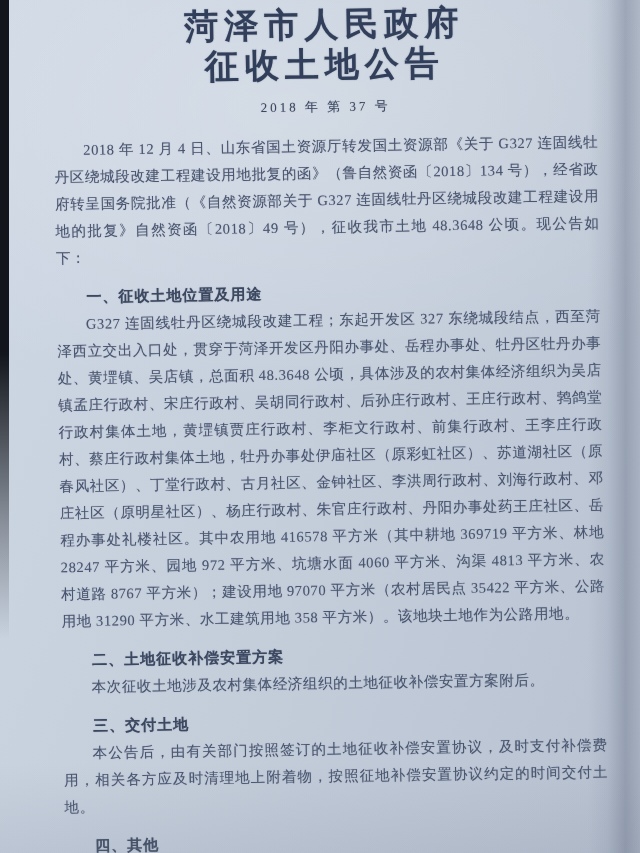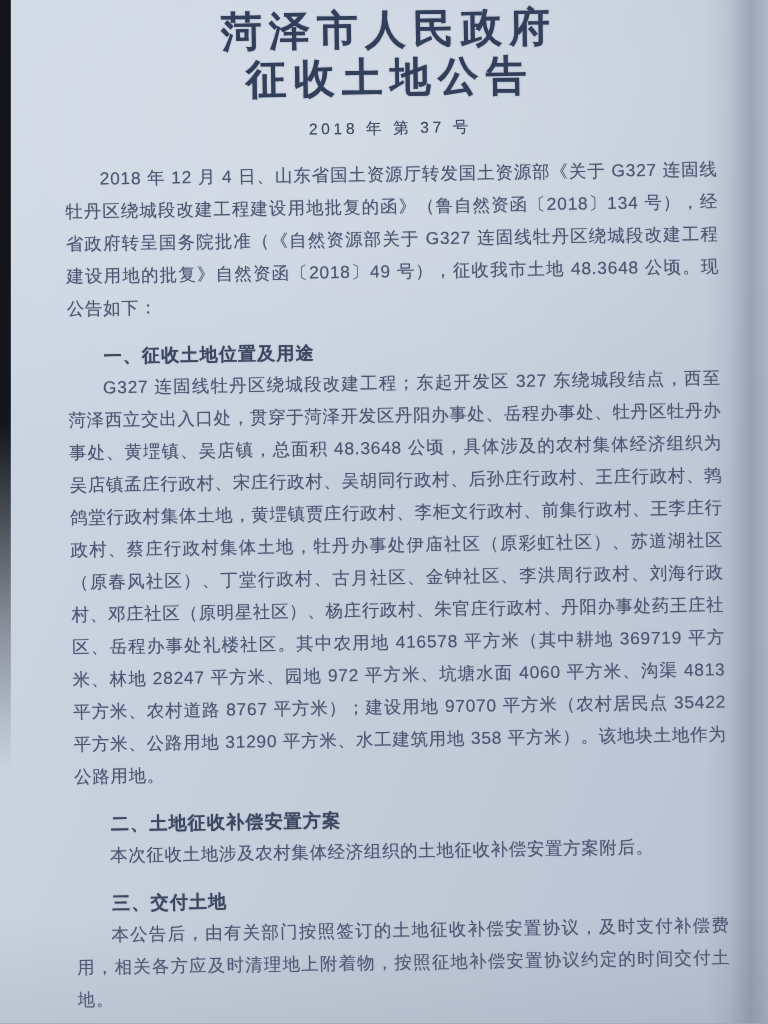--- a/index.html
+++ b/index.html
@@ -8,21 +8,21 @@
     background: #9aa4b2;
   }
   .page {
     position: relative;
     width: 640px;
     height: 853px;
     overflow: hidden;
     background:
       radial-gradient(ellipse 900px 500px at 45% 12%, rgba(255,255,255,0.22), rgba(255,255,255,0) 60%),
       linear-gradient(112deg, var(--paper-top) 0%, var(--paper-mid) 52%, var(--paper-bottom) 100%);
-    font-family: Liberation Sans, sans-serif;
+    font-family: Liberation Serif, serif;
   }
   
   .left-edge {
     position: absolute;
     left: 0; top: 0;
     width: 9px;
     height: 640px;
     background: linear-gradient(to bottom,
       var(--edge-shadow) 0%,
       var(--edge-shadow) 55%,

